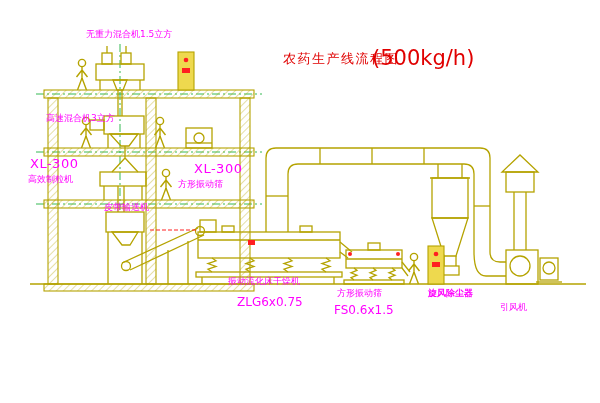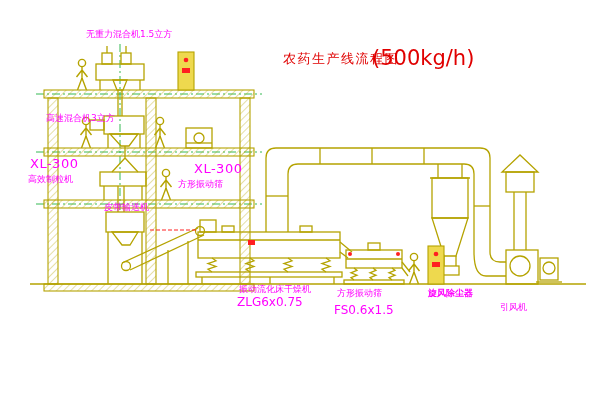--- a/index.html
+++ b/index.html
@@ -206,21 +206,21 @@
   <div class="lbl" style="left:46px;top:114px;">高速混合机3立方</div>
 
   <div class="lbl-big" style="left:14px;top:157px;">XL-300</div>
   <div class="lbl" style="left:28px;top:175px;">高效制粒机</div>
 
   <div class="lbl-big" style="left:178px;top:162px;">XL-300</div>
   <div class="lbl" style="left:178px;top:180px;">方形振动筛</div>
 
   <div class="lbl" style="left:104px;top:203px;">皮带输送机</div>
 
-  <div class="lbl" style="left:228px;top:285px;margin-left:11px;">振动流化床干燥机</div>
+  <div class="lbl" style="left:228px;top:277px;">振动流化床干燥机</div>
   <div class="model" style="left:237px;top:296px;">ZLG6x0.75</div>
 
   <div class="lbl" style="left:337px;top:289px;">方形振动筛</div>
   <div class="model" style="left:334px;top:304px;">FS0.6x1.5</div>
 
   <div class="lbl" style="left:428px;top:289px;font-weight:bold;">旋风除尘器</div>
   <div class="lbl" style="left:500px;top:303px;">引风机</div>
 
 </div>
 

